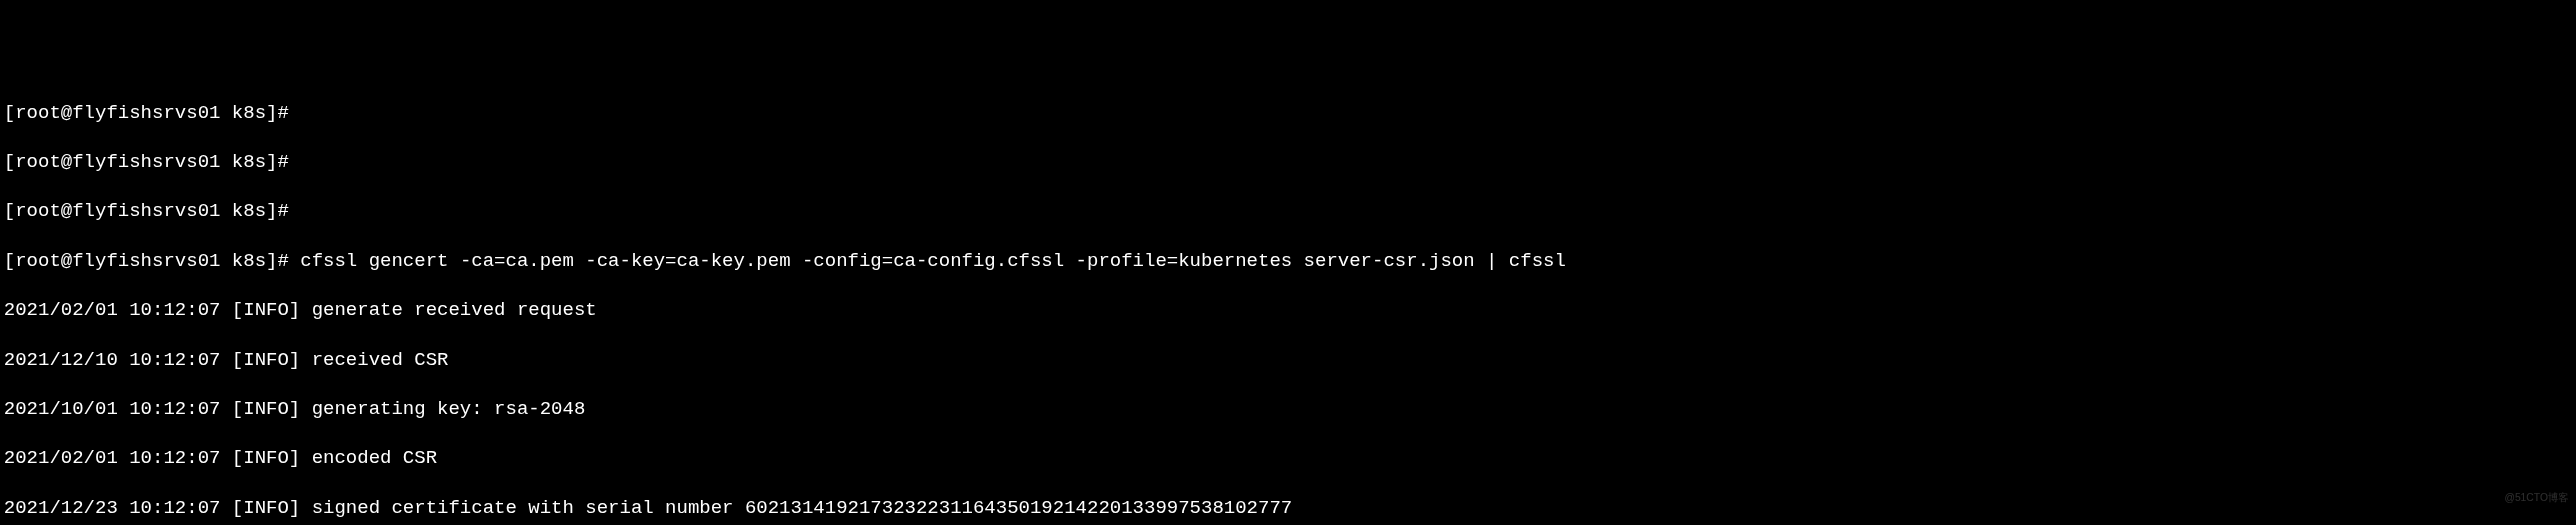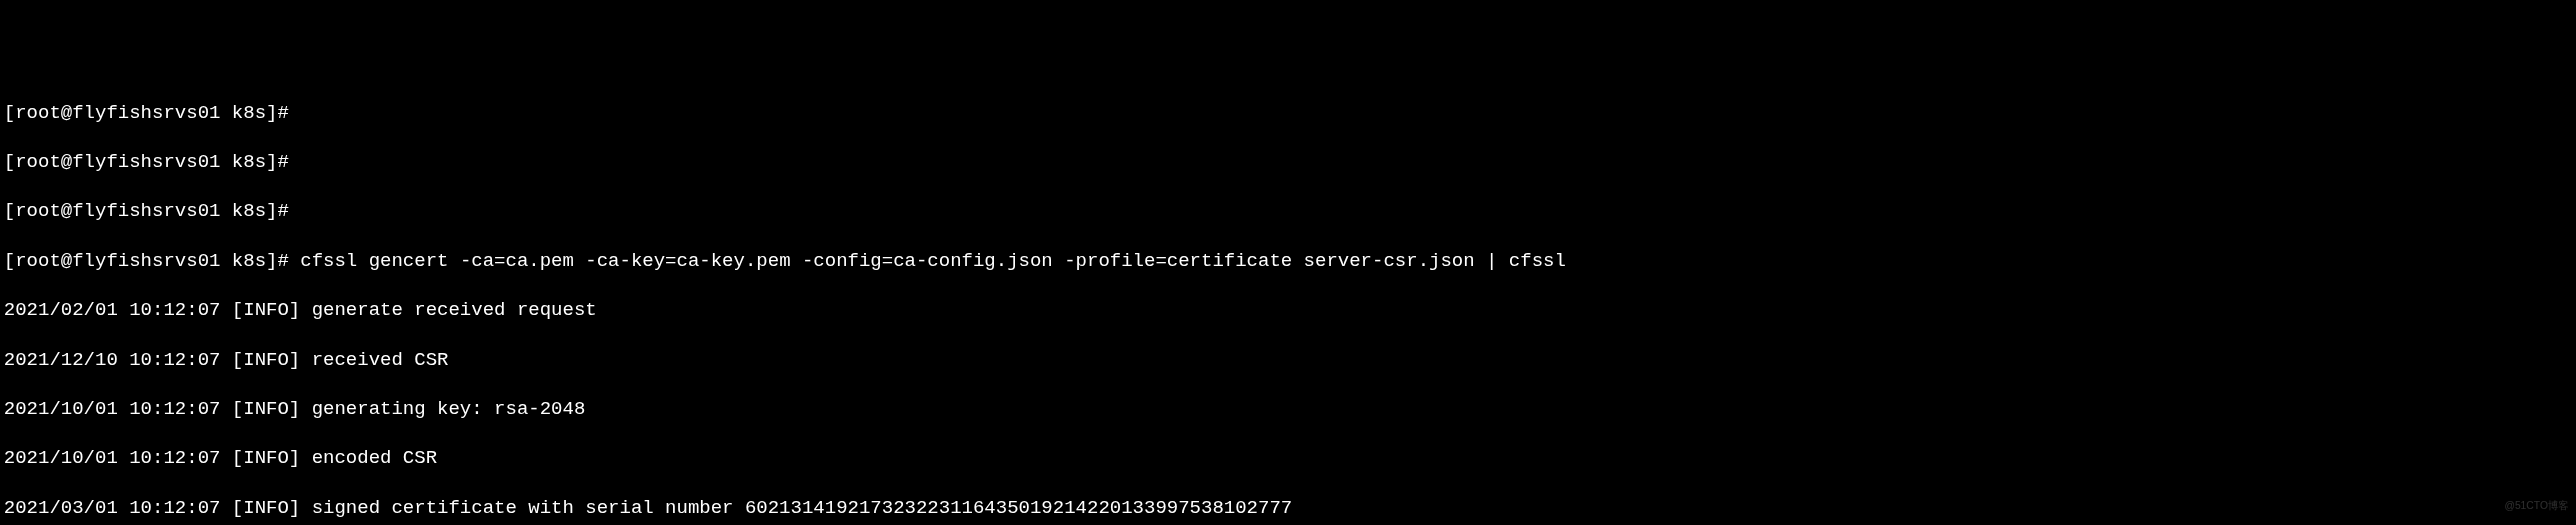--- a/index.html
+++ b/index.html
@@ -17,41 +17,41 @@
       white-space: pre;
       overflow: hidden;
       width: 2576px;
       height: 526px;
     }
     .line {
       display: block;
     }
     .watermark {
       position: absolute;
-      bottom: 13px;
+      bottom: 21px;
       right: 7.5px;
       font-size: 10.3px;
       color: rgba(255,255,255,0.18);
       font-family: sans-serif;
     }
   </style>
 </head>
 <body>
 
 
 
 <span class="line">[root@flyfishsrvs01 k8s]#</span>
 <span class="line">[root@flyfishsrvs01 k8s]#</span>
 <span class="line">[root@flyfishsrvs01 k8s]#</span>
-<span class="line"><span>[root@flyfishsrvs01 k8s]# </span><span>cfssl gencert -ca=ca.pem -ca-key=ca-key.pem -config=ca-config.json -profile=certificate server-csr.json | cfssl</span></span>
+<span class="line"><span>[root@flyfishsrvs01 k8s]# </span><span>cfssl gencert -ca=ca.pem -ca-key=ca-key.pem -config=ca-config.cfssl -profile=kubernetes server-csr.json | cfssl</span></span>
 <span class="line">2021/02/01 10:12:07 [INFO] generate received request</span>
 <span class="line">2021/12/10 10:12:07 [INFO] received CSR</span>
 <span class="line">2021/10/01 10:12:07 [INFO] generating key: rsa-2048</span>
-<span class="line">2021/10/01 10:12:07 [INFO] encoded CSR</span>
-<span class="line">2021/03/01 10:12:07 [INFO] signed certificate with serial number 602131419217323223116435019214220133997538102777</span>
+<span class="line">2021/02/01 10:12:07 [INFO] encoded CSR</span>
+<span class="line">2021/12/23 10:12:07 [INFO] signed certificate with serial number 602131419217323223116435019214220133997538102777</span>
 
 
 
 
 
 
 <div class="watermark">@51CTO博客</div>
 
 
 

